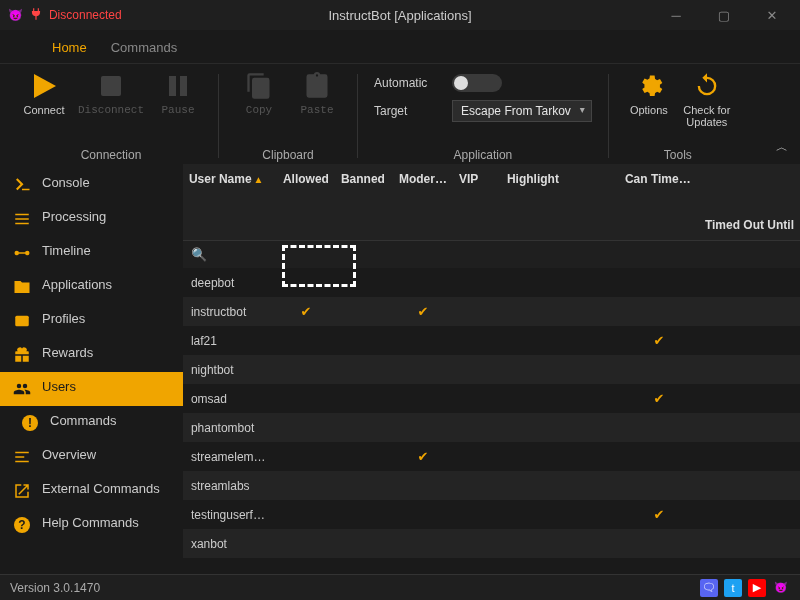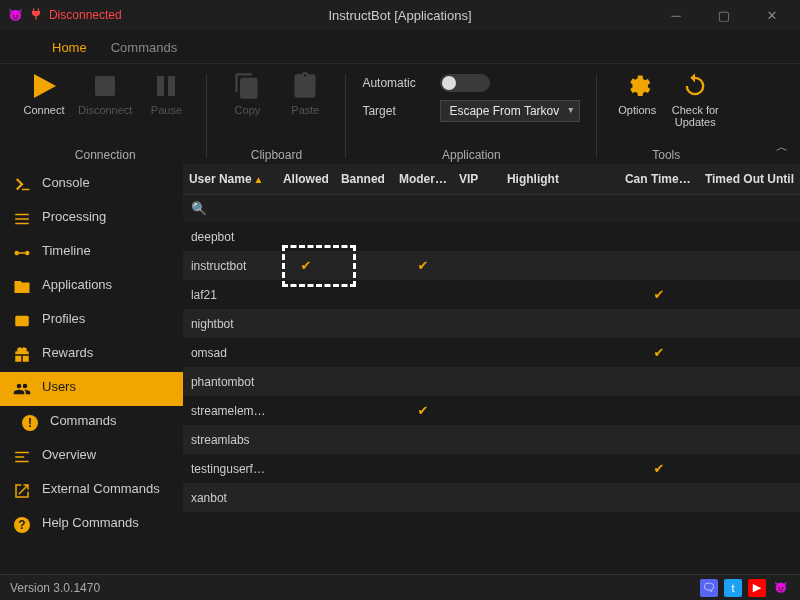--- a/index.html
+++ b/index.html
@@ -15,21 +15,21 @@
   .tab { color: #888; font-size: 13px; padding: 8px 0; cursor: pointer; }
   .tab.active { color: #f0a500; margin-left: 36px; }
 
   .ribbon { height: 100px; background: #1a1a1a; display: flex; padding: 6px 10px 2px 10px; position: relative; }
   .ribbon-group { display: flex; flex-direction: column; align-items: center; padding: 0 10px; }
   .ribbon-group .controls { display: flex; gap: 10px; align-items: flex-start; flex: 1; }
   .ribbon-group .label { color: #aaa; font-size: 12px; margin-top: auto; padding-top: 4px; }
   .ribbon-btn { display: flex; flex-direction: column; align-items: center; gap: 2px; cursor: pointer; min-width: 48px; }
   .ribbon-btn .ico { width: 32px; height: 32px; display: flex; align-items: center; justify-content: center; }
   .ribbon-btn .txt { font-size: 11px; color: #ccc; text-align: center; line-height: 1.1; }
-  .ribbon-btn.disabled .txt { color: #555; }
+  .ribbon-btn.disabled .txt { color: #555; font-family: Liberation Mono, monospace; }
   .ribbon-btn.disabled .ico svg { opacity: 0.35; }
   .app-group-body { display: flex; flex-direction: column; gap: 8px; padding-top: 4px; }
   .app-row { display: flex; align-items: center; gap: 16px; }
   .app-row .lbl { color: #ccc; font-size: 12px; width: 62px; }
   .toggle { width: 50px; height: 18px; background: #3a3a3a; border-radius: 9px; position: relative; cursor: pointer; }
   .toggle .knob { width: 14px; height: 14px; background: #ddd; border-radius: 50%; position: absolute; top: 2px; left: 2px; }
   .combo { background: #2c2c2c; border: 1px solid #444; color: #e5e5e5; font-size: 12px; padding: 3px 20px 3px 8px; position: relative; min-width: 130px; cursor: pointer; }
   .combo::after { content: "▾"; position: absolute; right: 6px; top: 3px; color: #aaa; font-size: 10px; }
   .collapse-caret { position: absolute; right: 12px; bottom: 8px; color: #ccc; font-size: 12px; cursor: pointer; }
   .vsep { width: 1px; background: #333; margin: 4px 6px; }
@@ -39,21 +39,21 @@
   .side-item { display: flex; align-items: flex-start; gap: 10px; padding: 7px 12px; color: #ccc; cursor: pointer; font-size: 13px; }
   .side-item.sub { padding-left: 20px; }
   .side-item .sico { width: 20px; height: 20px; display: flex; align-items: center; justify-content: center; }
   .side-item.active { background: #f0a500; color: #1a1a1a; }
 
   .grid { flex: 1; display: flex; flex-direction: column; background: #1a1a1a; position: relative; }
   .grid-header { display: flex; background: #222; border-bottom: 1px solid #333; }
   .gh { font-weight: bold; font-size: 12px; color: #ddd; padding: 8px 6px; text-align: left; cursor: pointer; overflow: hidden; text-overflow: ellipsis; white-space: nowrap; }
   .col-user { width: 94px; } .col-allowed { width: 58px; } .col-banned { width: 58px; }
   .col-mod { width: 60px; } .col-vip { width: 48px; } .col-high { width: 70px; }
-  .col-gap { width: 48px; } .col-timeout { width: 80px; } .col-until { flex: 1; }
+  .col-gap { width: 48px; } .col-timeout { width: 80px; } .col-until { flex: 1; margin-top: 46px; }
   .sort-arrow { color: #f0a500; font-size: 10px; margin-left: 2px; }
   .filter-row { display: flex; background: #1f1f1f; padding: 6px 8px; }
   .filter-row .mag { color: #f0a500; font-size: 13px; }
   .rows { flex: 1; overflow: hidden; }
   .grow { display: flex; align-items: center; height: 29px; color: #ccc; font-size: 12px; }
   .rows .grow:nth-child(even) { background: #242424; }
   .gc { padding: 0 8px; overflow: hidden; text-overflow: ellipsis; white-space: nowrap; }
   .chk { color: #f0a500; font-size: 13px; text-align: center; }
 
   .dashed-highlight { position: absolute; border: 3px dashed #fff; pointer-events: none; left: 282px; top: 245px; width: 74px; height: 42px; }

